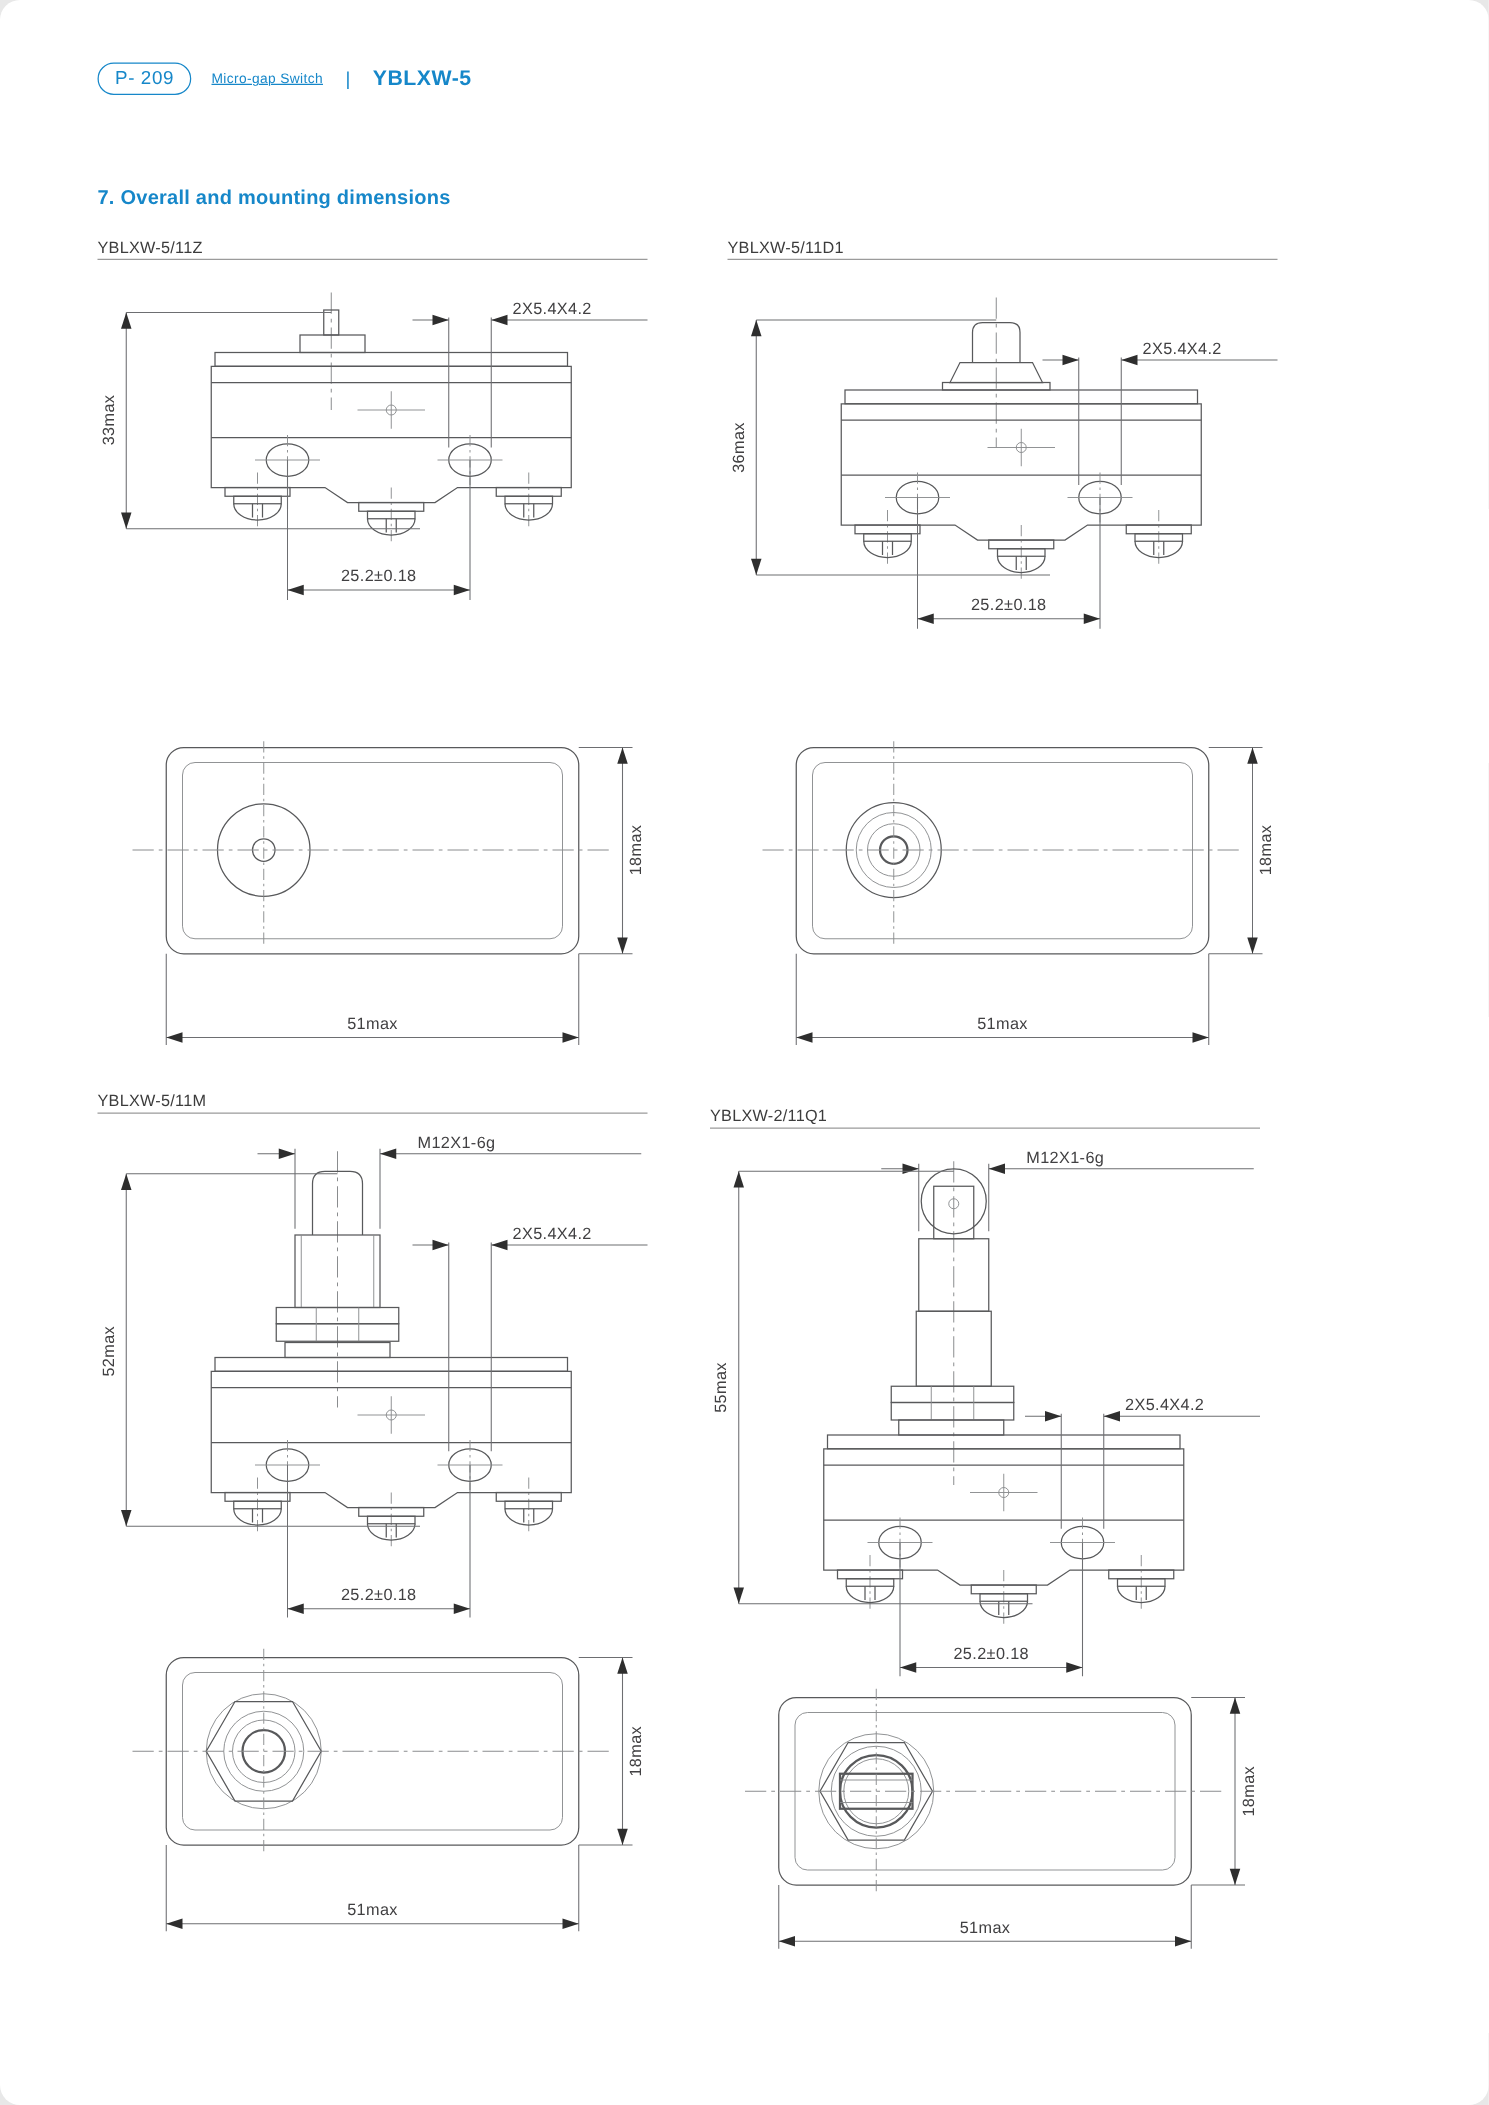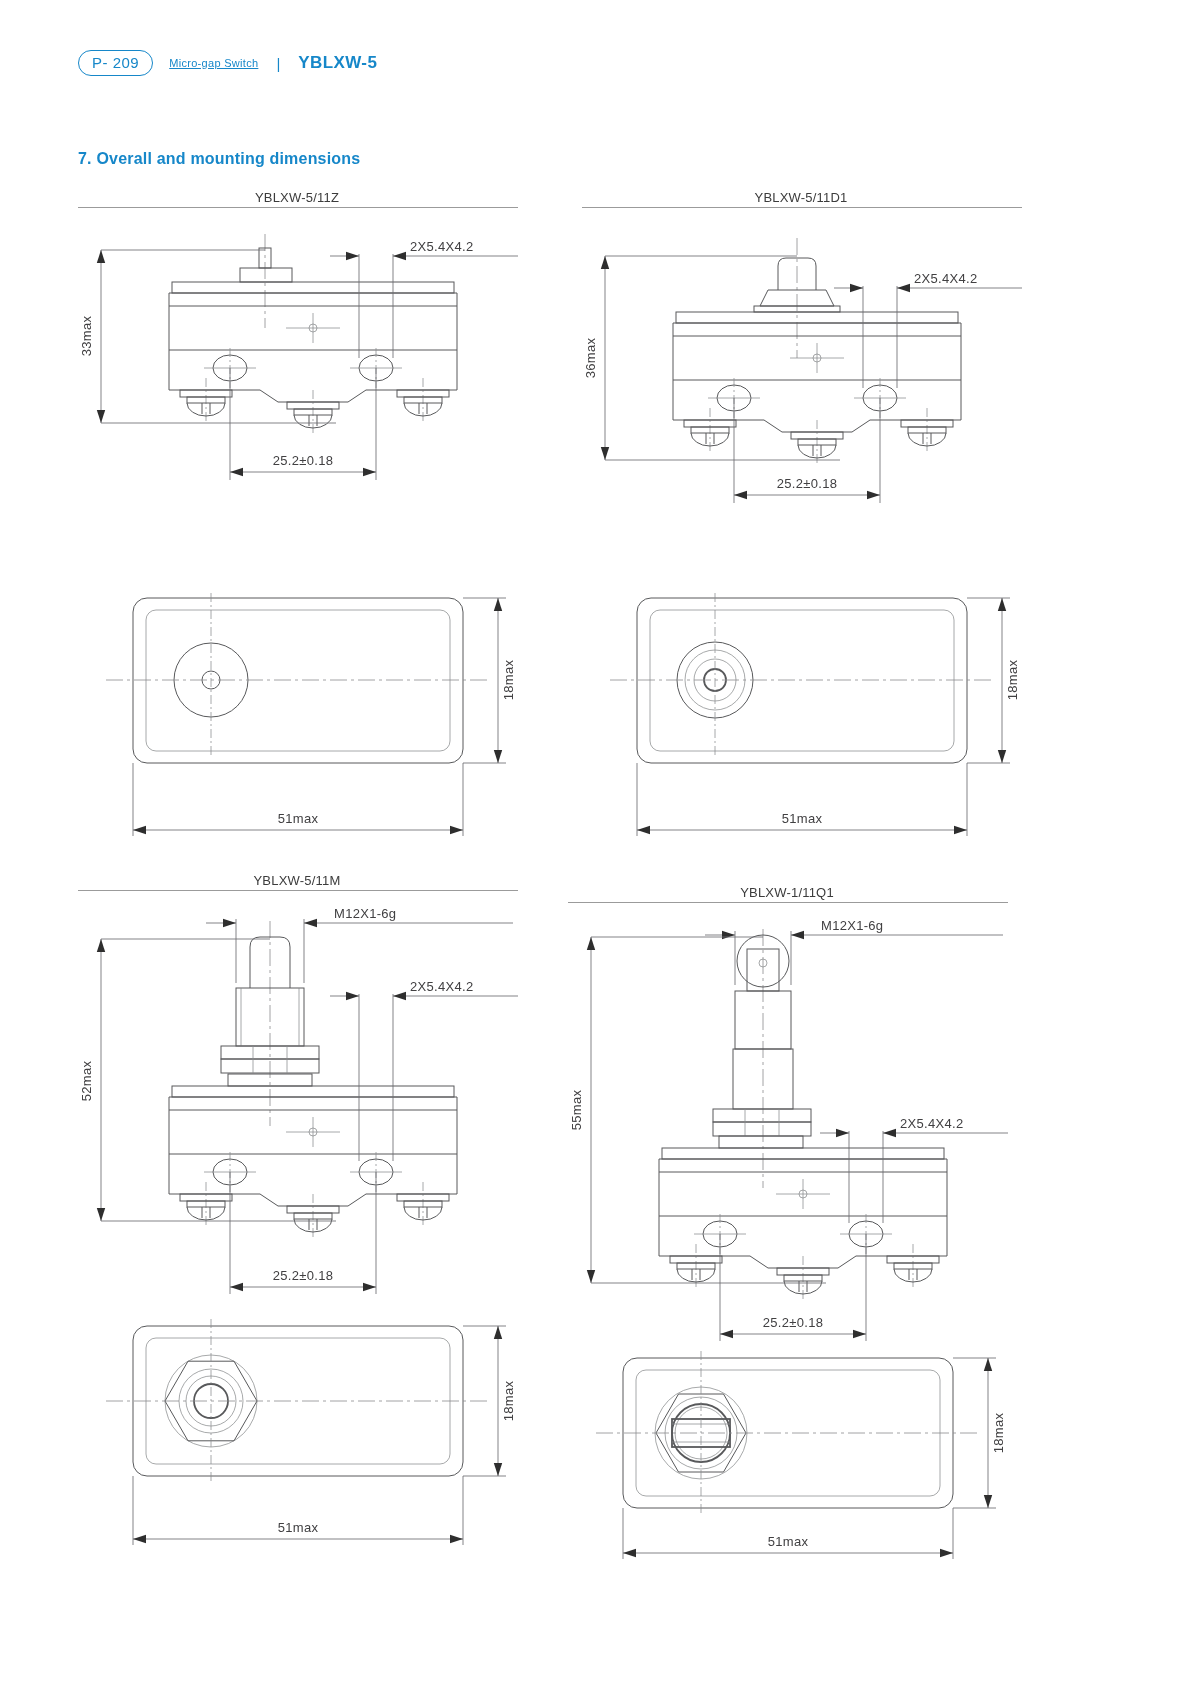--- a/index.html
+++ b/index.html
@@ -4,42 +4,42 @@
 <style>
   :root{
     --accent:#1687c9;
     --ink:#58595b;
     --thin:#8a8c8e;
     --dim:#6d6e71;
     --txt:#414042;
   }
   *{margin:0;padding:0;box-sizing:border-box;}
   body{background:#e8e8e8;font-family:"Liberation Sans",sans-serif;}
-  .page{position:relative;width:1191px;height:1684px;background:#ffffff;margin:0 auto;overflow:hidden;}
+  .page{position:relative;width:1191px;height:1684px;background:#ffffff;margin:0 auto;overflow:hidden;border-radius:16px;}
 
   
   .hdr{position:absolute;left:78px;top:50px;display:flex;align-items:center;gap:16px;}
   .pill{display:inline-flex;align-items:center;justify-content:center;
         border:1.6px solid var(--accent);border-radius:999px;
         color:var(--accent);font-size:15px;letter-spacing:.5px;
         padding:3px 13px;line-height:1.2;}
   .cat{color:var(--accent);font-size:11px;letter-spacing:.3px;text-decoration:underline;}
   .sep{color:var(--accent);font-size:15px;font-weight:300;margin:0 2px;}
   .model{color:var(--accent);font-size:17px;font-weight:bold;letter-spacing:.4px;}
 
   .title{position:absolute;left:78px;top:150px;color:var(--accent);
          font-size:16px;font-weight:bold;letter-spacing:.2px;}
 
   
   .panel{position:absolute;width:445px;}
   .p1{left:78px;top:190px;}
   .p2{left:568px;top:190px;margin-left:14px;}
   .p3{left:78px;top:873px;}
   .p4{left:568px;top:885px;}
-  .panel-head{width:440px;border-bottom:1px solid #9b9b9b;text-align:center;
+  .panel-head{width:440px;border-bottom:1px solid #9b9b9b;text-align:left;
               padding:0 2px 2px 0;font-size:13px;color:#3c3c3c;letter-spacing:.2px;}
   svg{display:block;}
 
   
   .ln{fill:none;stroke:var(--ink);stroke-width:1;}
   .bold{stroke-width:1.8;}
   .thin{fill:none;stroke:var(--thin);stroke-width:.75;}
   .diml{fill:none;stroke:var(--dim);stroke-width:.85;}
   .dsh{stroke-dasharray:9 3 2 3;}
   .cdl{fill:none;stroke:var(--thin);stroke-width:.8;stroke-dasharray:17 4 3 4;}
@@ -333,21 +333,21 @@
           <line class="diml" x1="55" y1="648" x2="385" y2="648"></line>
           <use href="#arr" transform="translate(55,648) rotate(180)"></use>
           <use href="#arr" transform="translate(385,648)"></use>
           <text class="d" x="220" y="641" text-anchor="middle">51max</text>
         </g>
       </g>
     </svg>
   </div>
 
   <div class="panel p4">
-    <div class="panel-head">YBLXW-1/11Q1</div>
+    <div class="panel-head">YBLXW-2/11Q1</div>
     <svg width="445" height="660" viewBox="0 0 445 660">
       <g>
         <line class="cdl" x1="195" y1="26" x2="195" y2="285"></line>
         <g>
           <circle class="ln" cx="195" cy="58" r="26"></circle>
           <rect class="ln" x="179" y="46" width="32" height="42"></rect>
           <circle class="thin" cx="195" cy="60" r="4"></circle>
           <rect class="ln" x="167" y="88" width="56" height="58"></rect>
           <rect class="ln" x="165" y="146" width="60" height="60"></rect>
         </g>

